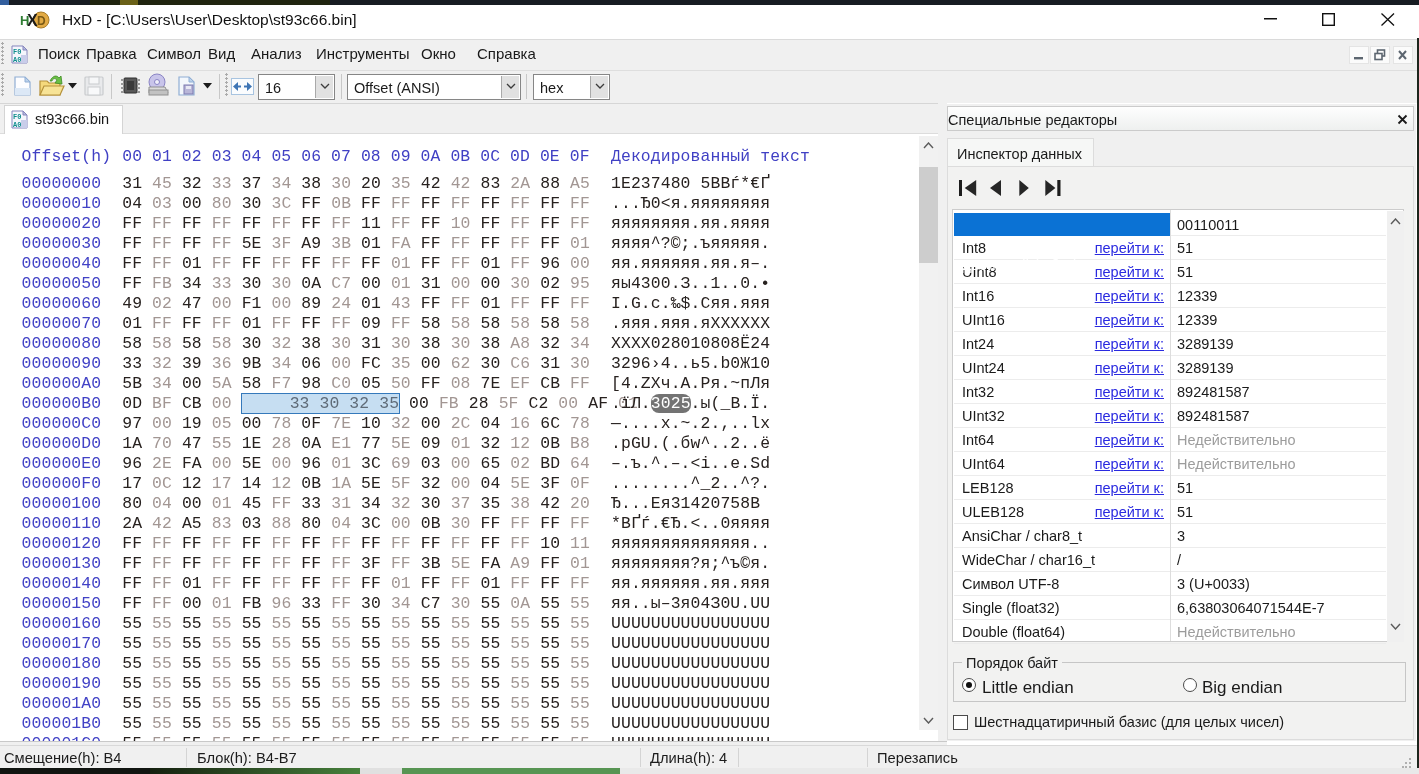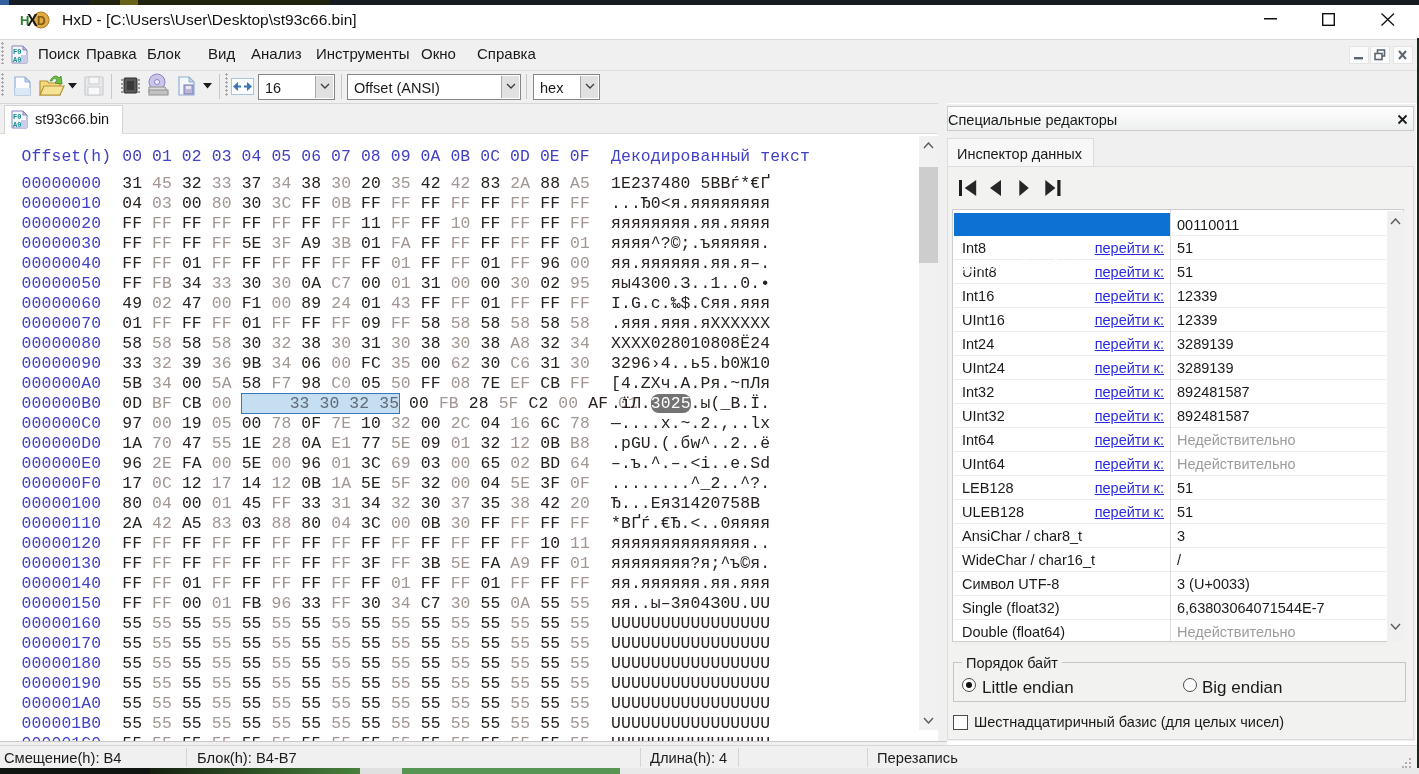--- a/index.html
+++ b/index.html
@@ -92,21 +92,21 @@
 <div class="grip" style="left:1px;top:42px;height:22px"></div>
 <svg class="abs" style="left:11px;top:45px" width="17" height="19" viewBox="0 0 17 19">
  <path d="M1,1 L12,1 L16,5 L16,18 L1,18 Z" fill="#f4f6fc" stroke="#8585bd" stroke-width="1"></path>
  <path d="M12,1 L12,5 L16,5 Z" fill="#b9bede" stroke="#8585bd" stroke-width="1"></path>
  <path d="M10,10 L16,10 L16,18 L10,18 Z" fill="#c9cdea"></path>
  <text x="2" y="9" font-family="Liberation Mono" font-size="7" font-weight="bold" fill="#0e8d8d">F0</text>
  <text x="2" y="16.5" font-family="Liberation Mono" font-size="7" font-weight="bold" fill="#0e8d8d">A0</text>
 </svg>
 <div class="menuitem" style="left:38px">Поиск</div>
 <div class="menuitem" style="left:86px">Правка</div>
-<div class="menuitem" style="left:147px">Блок</div>
+<div class="menuitem" style="left:147px">Символ</div>
 <div class="menuitem" style="left:208px">Вид</div>
 <div class="menuitem" style="left:251px">Анализ</div>
 <div class="menuitem" style="left:316px">Инструменты</div>
 <div class="menuitem" style="left:421px">Окно</div>
 <div class="menuitem" style="left:477px">Справка</div>
 <div class="mdibtn" style="left:1349px"><svg width="18" height="16">
       <rect x="4" y="10" width="9" height="2.4" fill="#5d6670"></rect>
     </svg></div>
 <div class="mdibtn" style="left:1370px"><svg width="18" height="16">
       <rect x="6.5" y="3" width="7" height="6" fill="none" stroke="#5d6670" stroke-width="1.6"></rect>
@@ -185,21 +185,21 @@
 <div class="tsep" style="left:341px"></div>
 <div class="combo" style="left:347px;width:174px">
     <span class="ct">Offset (ANSI)</span>
     <span class="cb">
       <svg style="position:absolute;left:4px;top:7px" width="10" height="6">
         <polyline points="1,1 5,5 9,1" fill="none" stroke="#3c3c3c" stroke-width="1.3"></polyline>
       </svg>
     </span>
   </div>
 <div class="tsep" style="left:526px"></div>
-<div class="combo" style="left:533px;width:67px">
+<div class="combo" style="left:533px;width:77px">
     <span class="ct">hex</span>
     <span class="cb">
       <svg style="position:absolute;left:4px;top:7px" width="10" height="6">
         <polyline points="1,1 5,5 9,1" fill="none" stroke="#3c3c3c" stroke-width="1.3"></polyline>
       </svg>
     </span>
   </div>
 <div id="tabbar">
     <div id="tab1"></div>
   </div>

